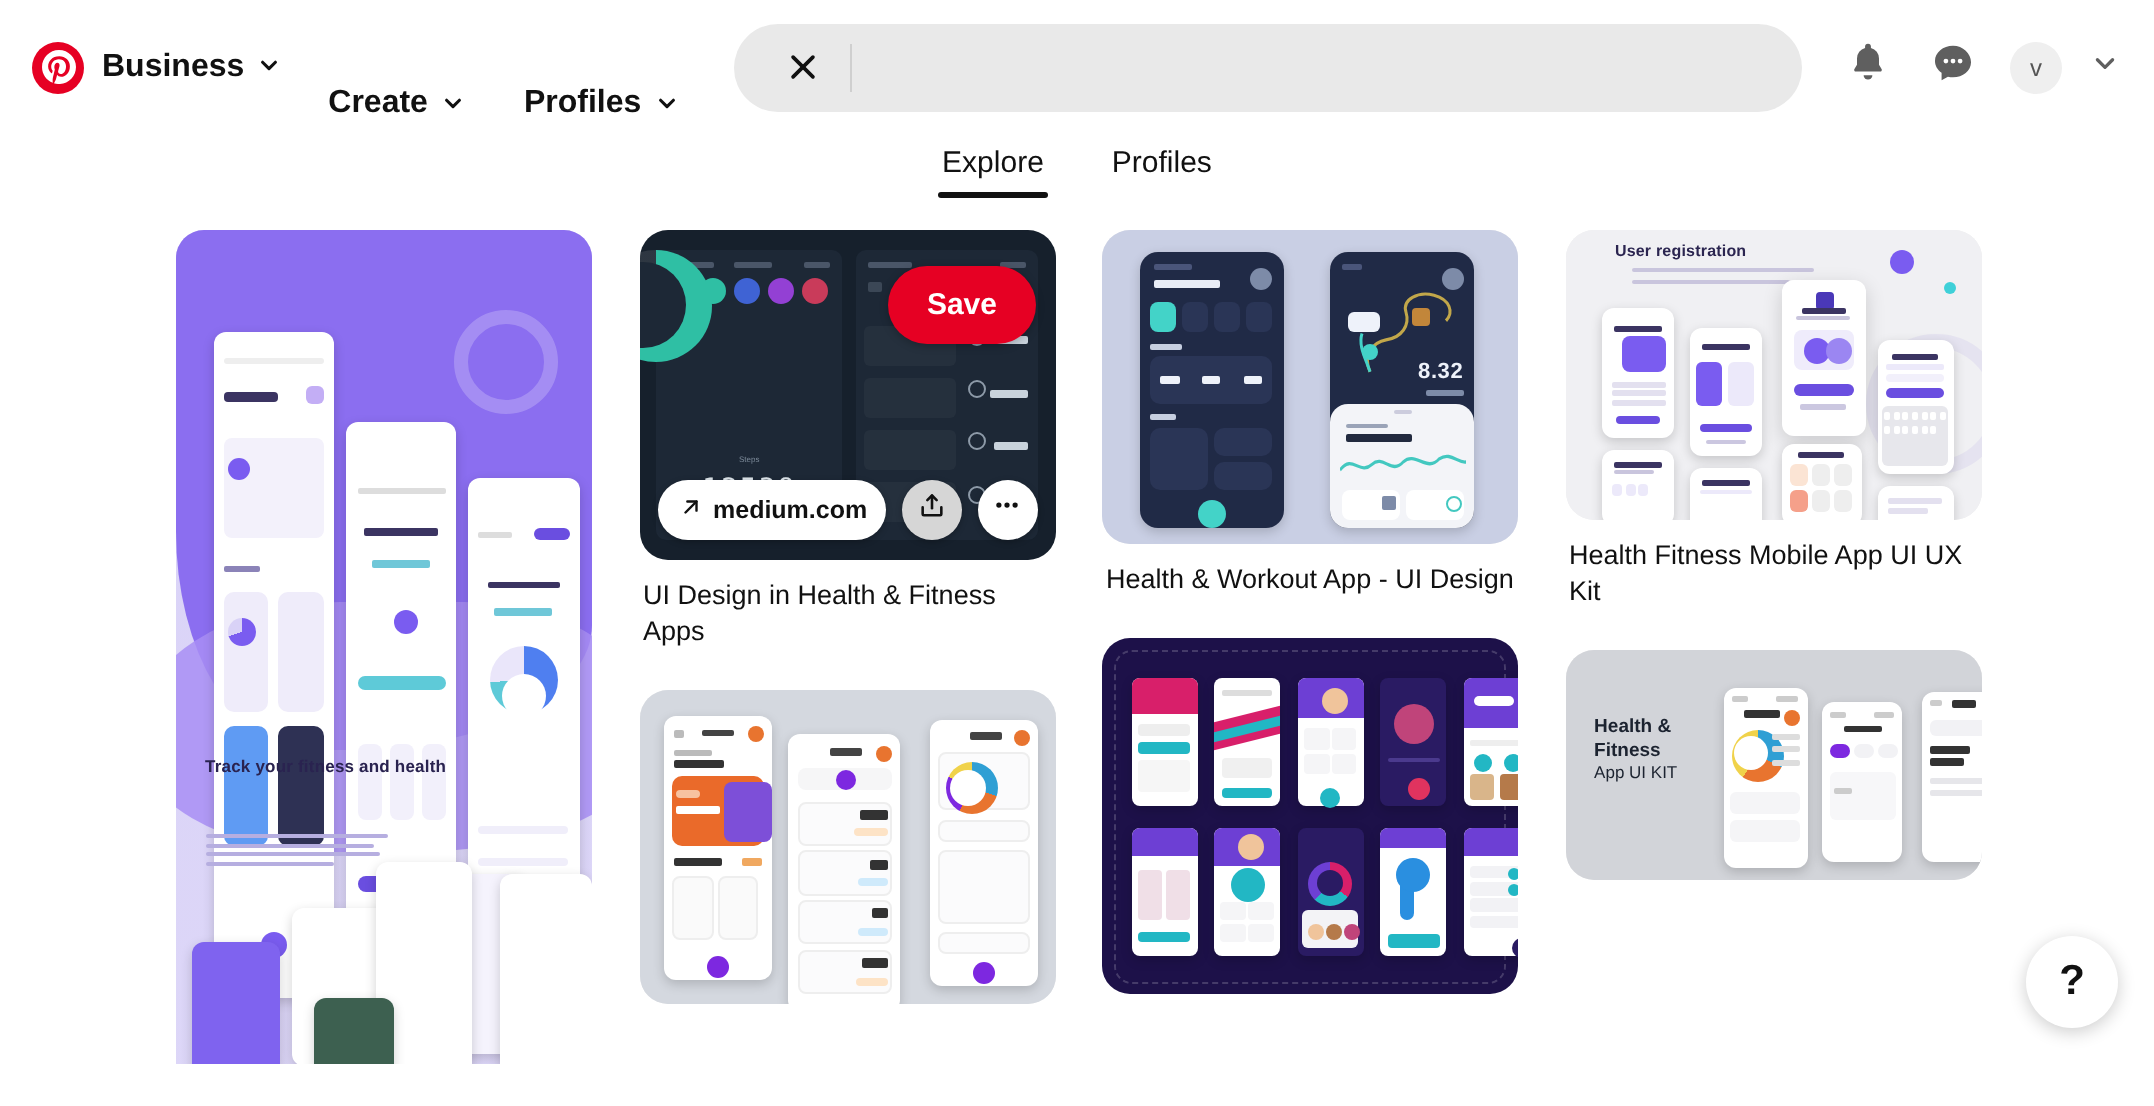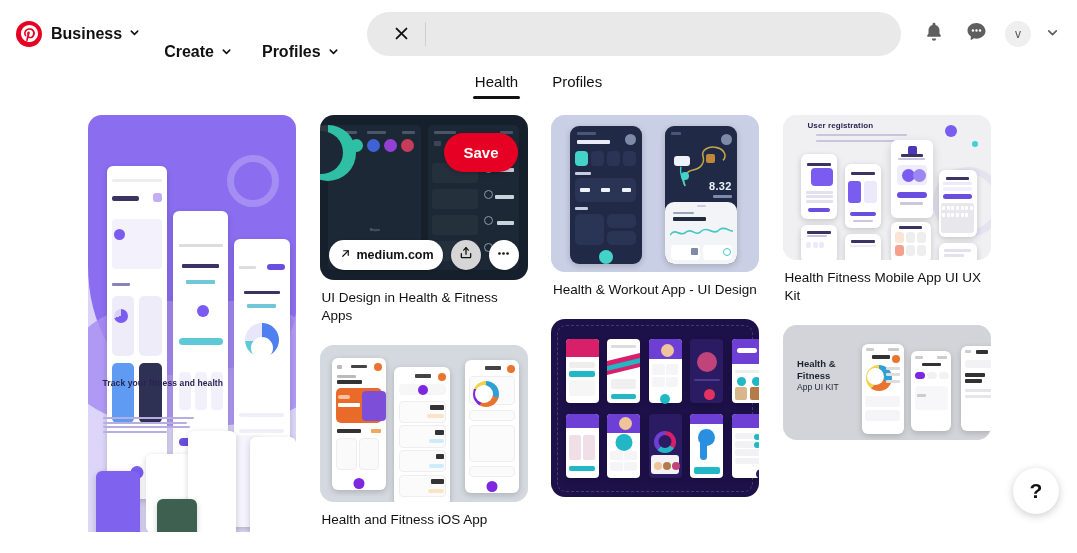--- a/index.html
+++ b/index.html
@@ -319,21 +319,21 @@
     <span>
       <svg width="13" height="13" viewBox="0 0 24 24" fill="none" stroke="#5f5f5f" stroke-width="3" stroke-linecap="round" stroke-linejoin="round">
           <polyline points="5,9 12,16 19,9"></polyline>
         </svg>
     </span>
   </div>
 </div>
 
 <div class="tabs">
   <div class="tab active">
-    <span>Health</span>
+    <span>Explore</span>
   </div>
   <div class="tab">
     <span>Profiles</span>
   </div>
 </div>
 
 <div class="grid-area">
   <div class="masonry">
 
     <div class="card">
@@ -528,21 +528,20 @@
             <div class="sq" style="left:8%;top:12%;width:84%;height:22%;background:#fbfbfc;border-radius:4px;border:.7px solid #eee"></div>
             <div class="sq" style="left:14%;top:16%;width:26px;height:26px;border-radius:50%;background:conic-gradient(#2f9fd4 0 30%,#e8742f 30% 58%,#7d28e0 58% 82%,#f0d24a 82% 100%)"></div>
             <div class="sq" style="left:18%;top:19%;width:18px;height:18px;border-radius:50%;background:#fff"></div>
             <div class="sq" style="left:8%;top:38%;width:84%;height:8%;background:#fbfbfc;border-radius:4px;border:.7px solid #eee"></div>
             <div class="sq" style="left:8%;top:49%;width:84%;height:28%;background:#fbfbfc;border-radius:4px;border:.7px solid #eee"></div>
             <div class="sq" style="left:8%;top:80%;width:84%;height:8%;background:#fbfbfc;border-radius:4px;border:.7px solid #eee"></div>
             <div class="sq" style="left:50%;top:91%;width:11px;height:11px;border-radius:50%;background:#7d28e0;transform:translateX(-50%)"></div>
           </div>
         </div>
       </div>
-      <div class="card-title">Health and Fitness iOS App</div>
     </div>
 
     <div class="card">
       <div class="card-img" style="height:157px">
         <div class="art artC">
           <div class="phone ph-dark" style="left:9%;top:7%;width:72px;height:88%;background:#202a46;border-radius:9px">
             <div class="sq" style="left:10%;top:4%;width:26%;height:3px;background:#4a557a;border-radius:1px"></div>
             <div class="sq" style="left:10%;top:10%;width:46%;height:4px;background:#e8ecf6;border-radius:1px"></div>
             <div class="sq" style="right:8%;top:6%;width:11px;height:11px;border-radius:50%;background:#7d8ba8"></div>
             <div class="sq" style="left:8%;top:18%;width:18%;height:11%;background:#43d3c8;border-radius:4px"></div>

